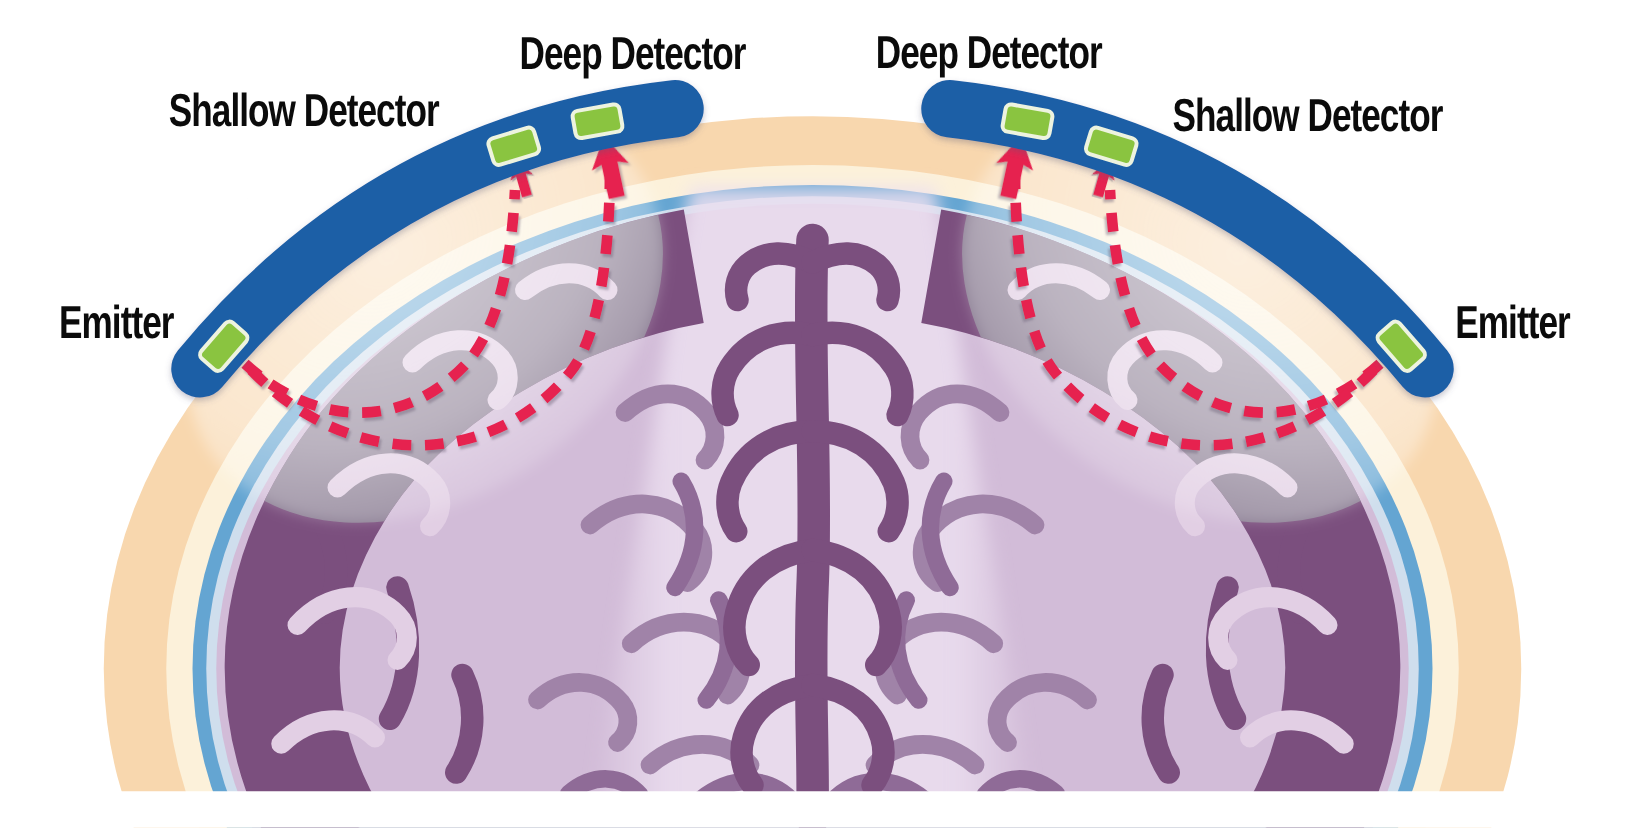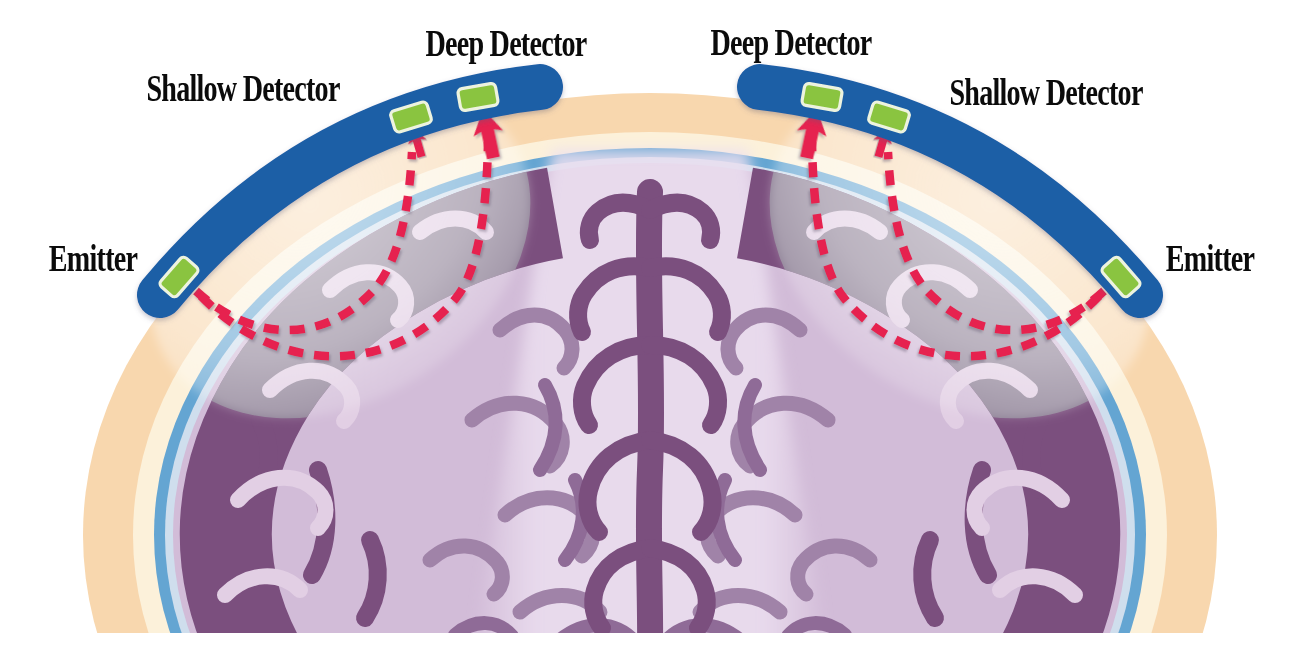--- a/index.html
+++ b/index.html
@@ -1,21 +1,21 @@
 <!DOCTYPE html>
 <html style="--background: #ffffff; --headband-blue: #1e5ea6; --optode-green: #8ac440; --optode-border: #edf3df; --light-path-red: #e6214f; --scalp-peach: #f8d7ae; --skull-cream: #fcf1da; --csf-blue: #64a5d2; --csf-pale: #cfdeed; --brain-lavender: #d2bcd8; --midline-wedge: #ecdff0; --cortex-purple: #7b4f7e; --gyri-light: #e2cfe4; --sulci-medium: #a083a8; --sulci-deep: #8f6b97; --cortex-gray: #938d9c; --label-color: #0b0b0b;"><head>
 <meta charset="utf-8">
 <style>
   html,body{margin:0;padding:0;background:#ffffff;}
   .stage{
     position:relative;
     width:1300px;height:662px;
     background:var(--background,#fff);
     overflow:hidden;
-    font-family:Liberation Serif, serif;
+    font-family:Liberation Sans, sans-serif;
   }
   .stage svg{position:absolute;left:0;top:0;}
   .diagram-label{
     position:absolute;
     transform:translate(-50%,-50%) scaleX(.76);
     font-size:37px;
     font-weight:700;
     letter-spacing:-1px;
     white-space:nowrap;
     color:var(--label-color,#0b0b0b);

